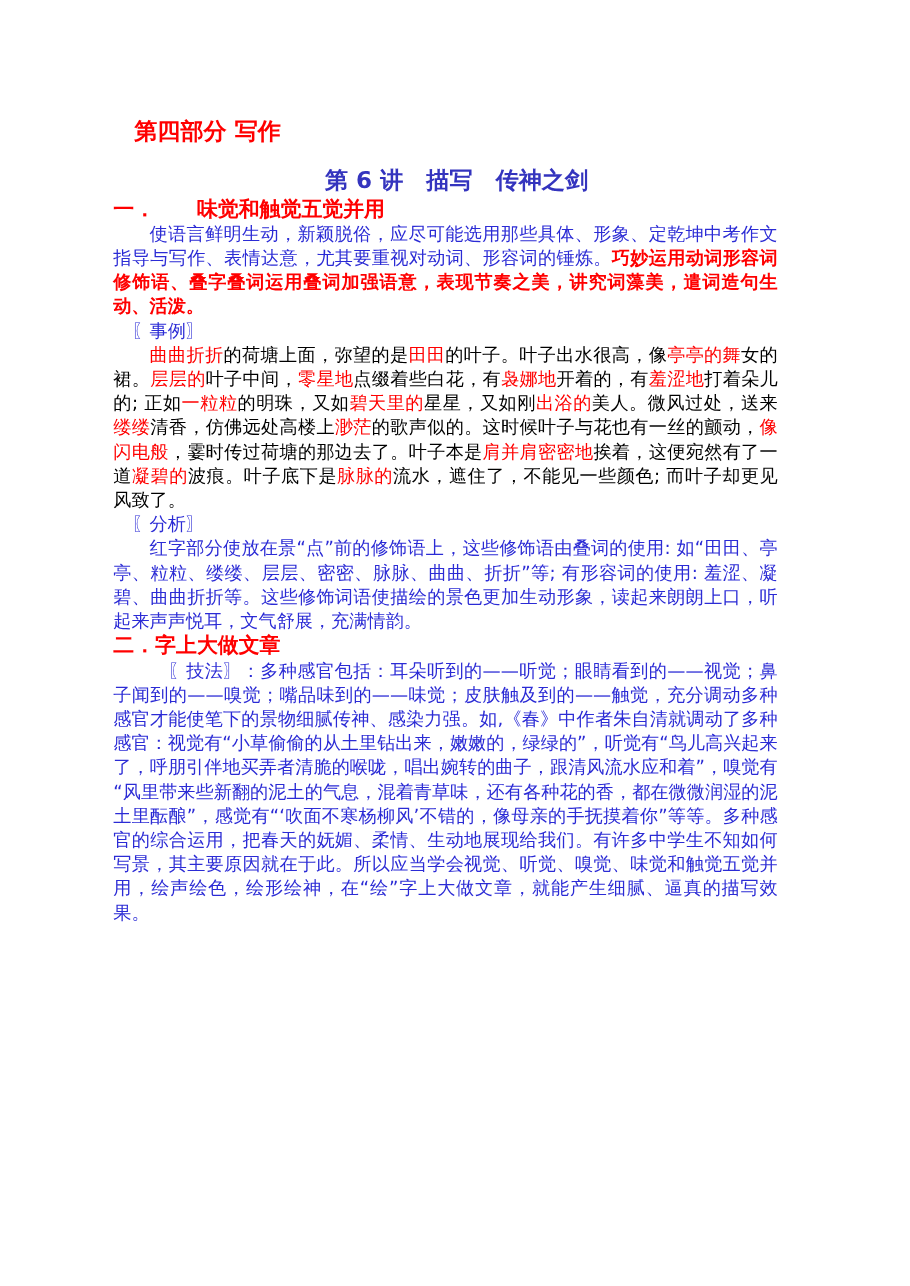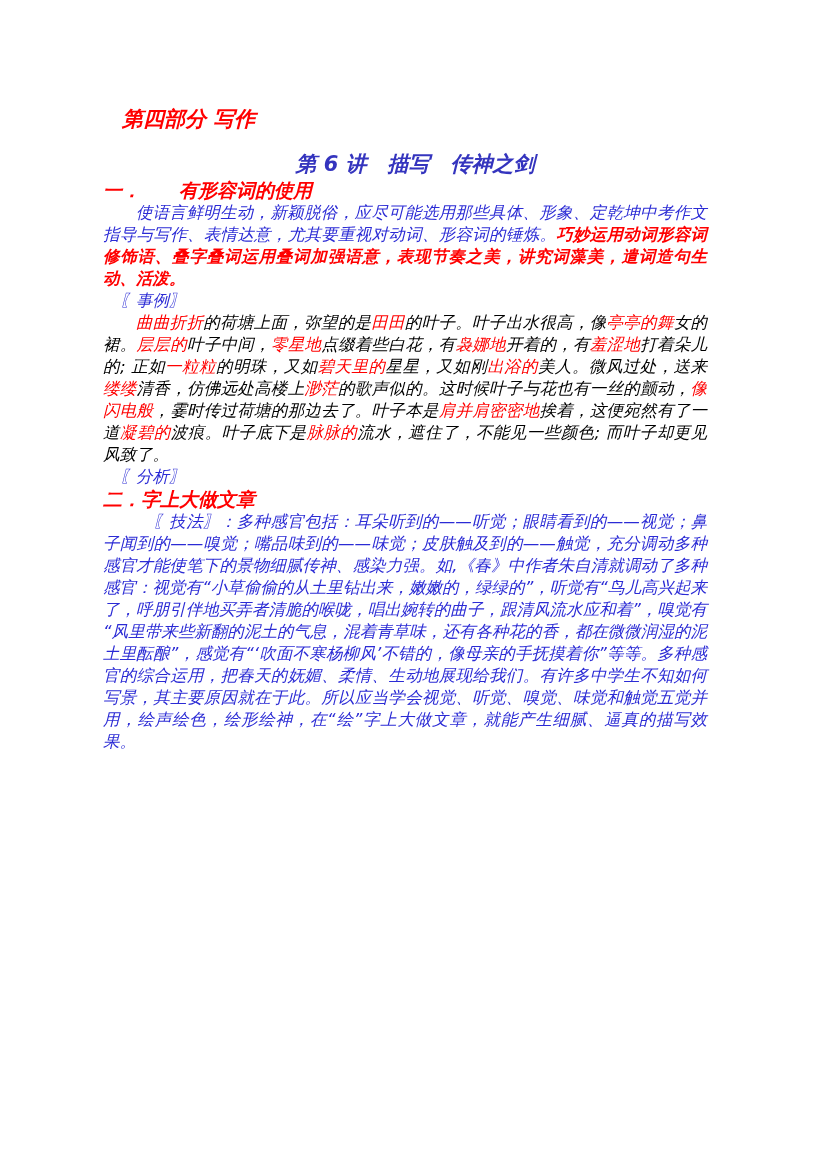--- a/index.html
+++ b/index.html
@@ -13,21 +13,20 @@
   body{
     width:827px;height:1169px;
     background:var(--pagebg);
     font-family:"DejaVu Sans",sans-serif;
     position:relative;
     overflow:hidden;
   }
   .page{
     position:absolute;left:0;top:0;width:827px;height:1002px;
     background:var(--pagebg);
-    font-style:italic;
   }
   .content{
     position:absolute;left:103px;top:106px;width:604px;
   }
   p{margin:0;font-size:16.5px;line-height:22px;text-align:justify;letter-spacing:0;}
   .h1{
     font-size:21px;line-height:26px;font-weight:bold;
     text-align:left;padding-left:19px;text-indent:0;
   }
   .title{
@@ -50,21 +49,22 @@
   .c-blueb{color:var(--hblue);font-weight:bold;}
   .c-black{color:var(--black);}
 </style>
 </head>
 <body>
 
 <div class="page">
   <div class="content">
     <p class="h1"><span class="c-redb">第四部分 写作</span></p>
     <p class="title t-lecture"><span class="c-blueb">第 6 讲　描写　传神之剑</span></p>
-    <p class="sec mt-sec1"><span class="c-redb">一．　　有形容词的使用</span></p>
+    <p class="sec mt-sec1"><span class="c-redb">一．　　味觉和触觉五觉并用</span></p>
     <p class="para"><span class="c-blue">使语言鲜明生动，新颖脱俗，应尽可能选用那些具体、形象、定乾坤中考作文指导与写作、表情达意，尤其要重视对动词、形容词的锤炼。</span><span class="c-redb">巧妙运用动词形容词修饰语、叠字叠词运用叠词加强语意，表现节奏之美，讲究词藻美，遣词造句生动、活泼。</span></p>
     <p class="label"><span class="c-blue">〖事例〗</span></p>
     <p class="para"><span class="c-red">曲曲折折</span><span class="c-black">的荷塘上面，弥望的是</span><span class="c-red">田田</span><span class="c-black">的叶子。叶子出水很高，像</span><span class="c-red">亭亭的舞</span><span class="c-black">女的裙。</span><span class="c-red">层层的</span><span class="c-black">叶子中间，</span><span class="c-red">零星地</span><span class="c-black">点缀着些白花，有</span><span class="c-red">袅娜地</span><span class="c-black">开着的，有</span><span class="c-red">羞涩地</span><span class="c-black">打着朵儿的; 正如</span><span class="c-red">一粒粒</span><span class="c-black">的明珠，又如</span><span class="c-red">碧天里的</span><span class="c-black">星星，又如刚</span><span class="c-red">出浴的</span><span class="c-black">美人。微风过处，送来</span><span class="c-red">缕缕</span><span class="c-black">清香，仿佛远处高楼上</span><span class="c-red">渺茫</span><span class="c-black">的歌声似的。这时候叶子与花也有一丝的颤动，</span><span class="c-red">像闪电般</span><span class="c-black">，霎时传过荷塘的那边去了。叶子本是</span><span class="c-red">肩并肩密密地</span><span class="c-black">挨着，这便宛然有了一道</span><span class="c-red">凝碧的</span><span class="c-black">波痕。叶子底下是</span><span class="c-red">脉脉的</span><span class="c-black">流水，遮住了，不能见一些颜色; 而叶子却更见风致了。</span></p>
     <p class="label"><span class="c-blue">〖分析〗</span></p>
+    <p class="para"><span class="c-blue">红字部分使放在景“点”前的修饰语上，这些修饰语由叠词的使用: 如“田田、亭亭、粒粒、缕缕、层层、密密、脉脉、曲曲、折折”等; 有形容词的使用: 羞涩、凝碧、曲曲折折等。这些修饰词语使描绘的景色更加生动形象，读起来朗朗上口，听起来声声悦耳，文气舒展，充满情韵。</span></p>
     <p class="sec"><span class="c-redb">二．字上大做文章</span></p>
     <p class="para-ind3"><span class="c-blue">〖技法〗：多种感官包括：耳朵听到的——听觉；眼睛看到的——视觉；鼻子闻到的——嗅觉；嘴品味到的——味觉；皮肤触及到的——触觉，充分调动多种感官才能使笔下的景物细腻传神、感染力强。如,《春》中作者朱自清就调动了多种感官：视觉有“小草偷偷的从土里钻出来，嫩嫩的，绿绿的”，听觉有“鸟儿高兴起来了，呼朋引伴地买弄者清脆的喉咙，唱出婉转的曲子，跟清风流水应和着”，嗅觉有“风里带来些新翻的泥土的气息，混着青草味，还有各种花的香，都在微微润湿的泥土里酝酿”，感觉有“‘吹面不寒杨柳风’不错的，像母亲的手抚摸着你”等等。多种感官的综合运用，把春天的妩媚、柔情、生动地展现给我们。有许多中学生不知如何写景，其主要原因就在于此。所以应当学会视觉、听觉、嗅觉、味觉和触觉五觉并用，绘声绘色，绘形绘神，在“绘”字上大做文章，就能产生细腻、逼真的描写效果。</span></p>
   </div>
 </div>
 
 </body></html>

